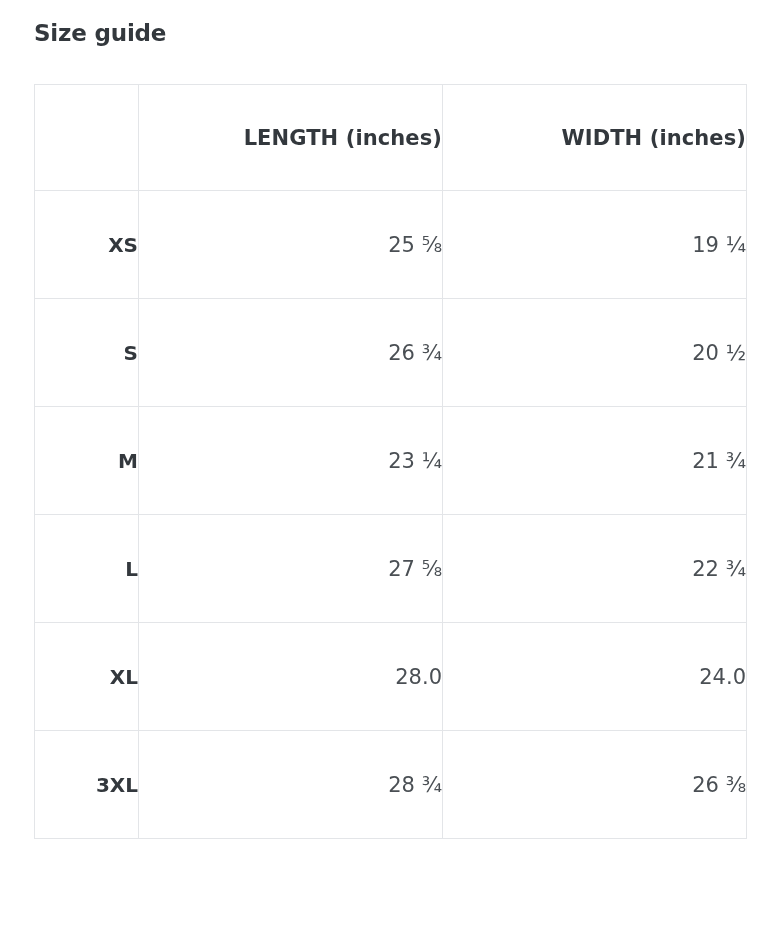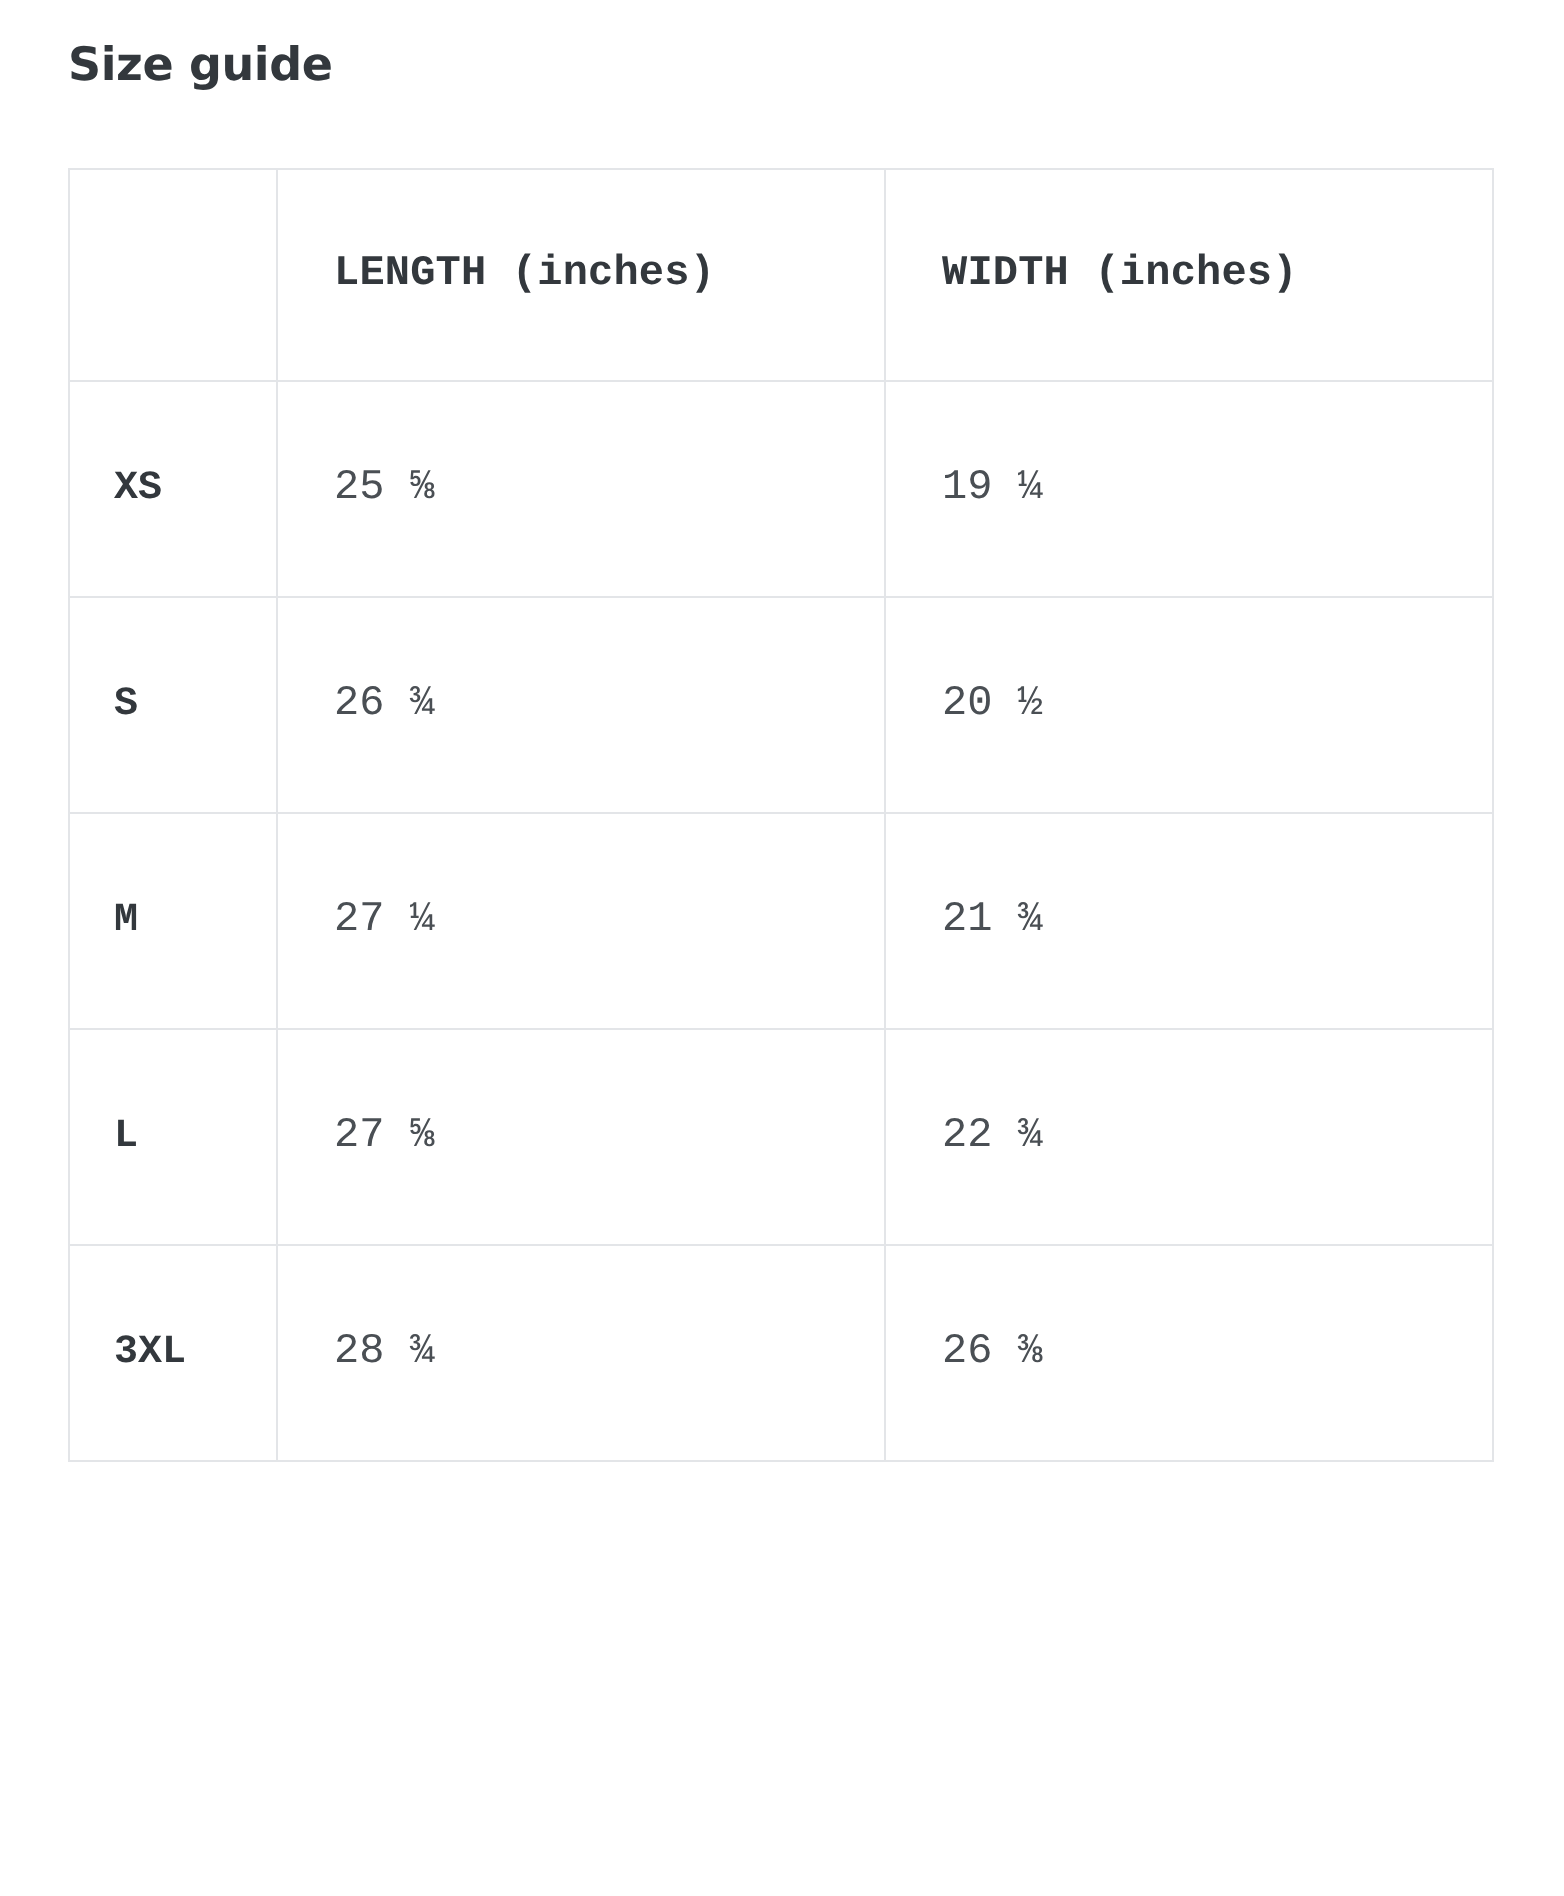--- a/index.html
+++ b/index.html
@@ -37,28 +37,27 @@
   }
   table.size-guide {
     border-collapse: collapse;
     width: 712px;
     table-layout: fixed;
   }
   table.size-guide th,
   table.size-guide td {
     border: 1px solid #e3e5e8;
     padding: 0 0 0 28px;
-    text-align: left;
+    text-align: right;
     vertical-align: middle;
     font-size: 21px;
     font-weight: normal;
     color: #4a4f54;
     height: 108px;
     box-sizing: border-box;
-    font-family: Liberation Mono, monospace;
   }
   table.size-guide thead th {
     height: 106px;
     font-weight: bold;
     font-size: 21px;
     color: #33383d;
     letter-spacing: 0.1px;
   }
   table.size-guide .col-size {
     width: 104px;
@@ -100,27 +99,32 @@
           <td class="value-cell">25 ⅝</td>
           <td class="value-cell">19 ¼</td>
         </tr>
         <tr>
           <th class="size-cell">S</th>
           <td class="value-cell">26 ¾</td>
           <td class="value-cell">20 ½</td>
         </tr>
         <tr>
           <th class="size-cell">M</th>
-          <td class="value-cell">27 ¼</td>
+          <td class="value-cell">23 ¼</td>
           <td class="value-cell">21 ¾</td>
         </tr>
         <tr>
           <th class="size-cell">L</th>
           <td class="value-cell">27 ⅝</td>
           <td class="value-cell">22 ¾</td>
+        </tr>
+        <tr>
+          <th class="size-cell">XL</th>
+          <td class="value-cell">28.0</td>
+          <td class="value-cell">24.0</td>
         </tr>
         <tr>
           <th class="size-cell">3XL</th>
           <td class="value-cell">28 ¾</td>
           <td class="value-cell">26 ⅜</td>
         </tr>
       </tbody>
     </table>
   </div>
 

